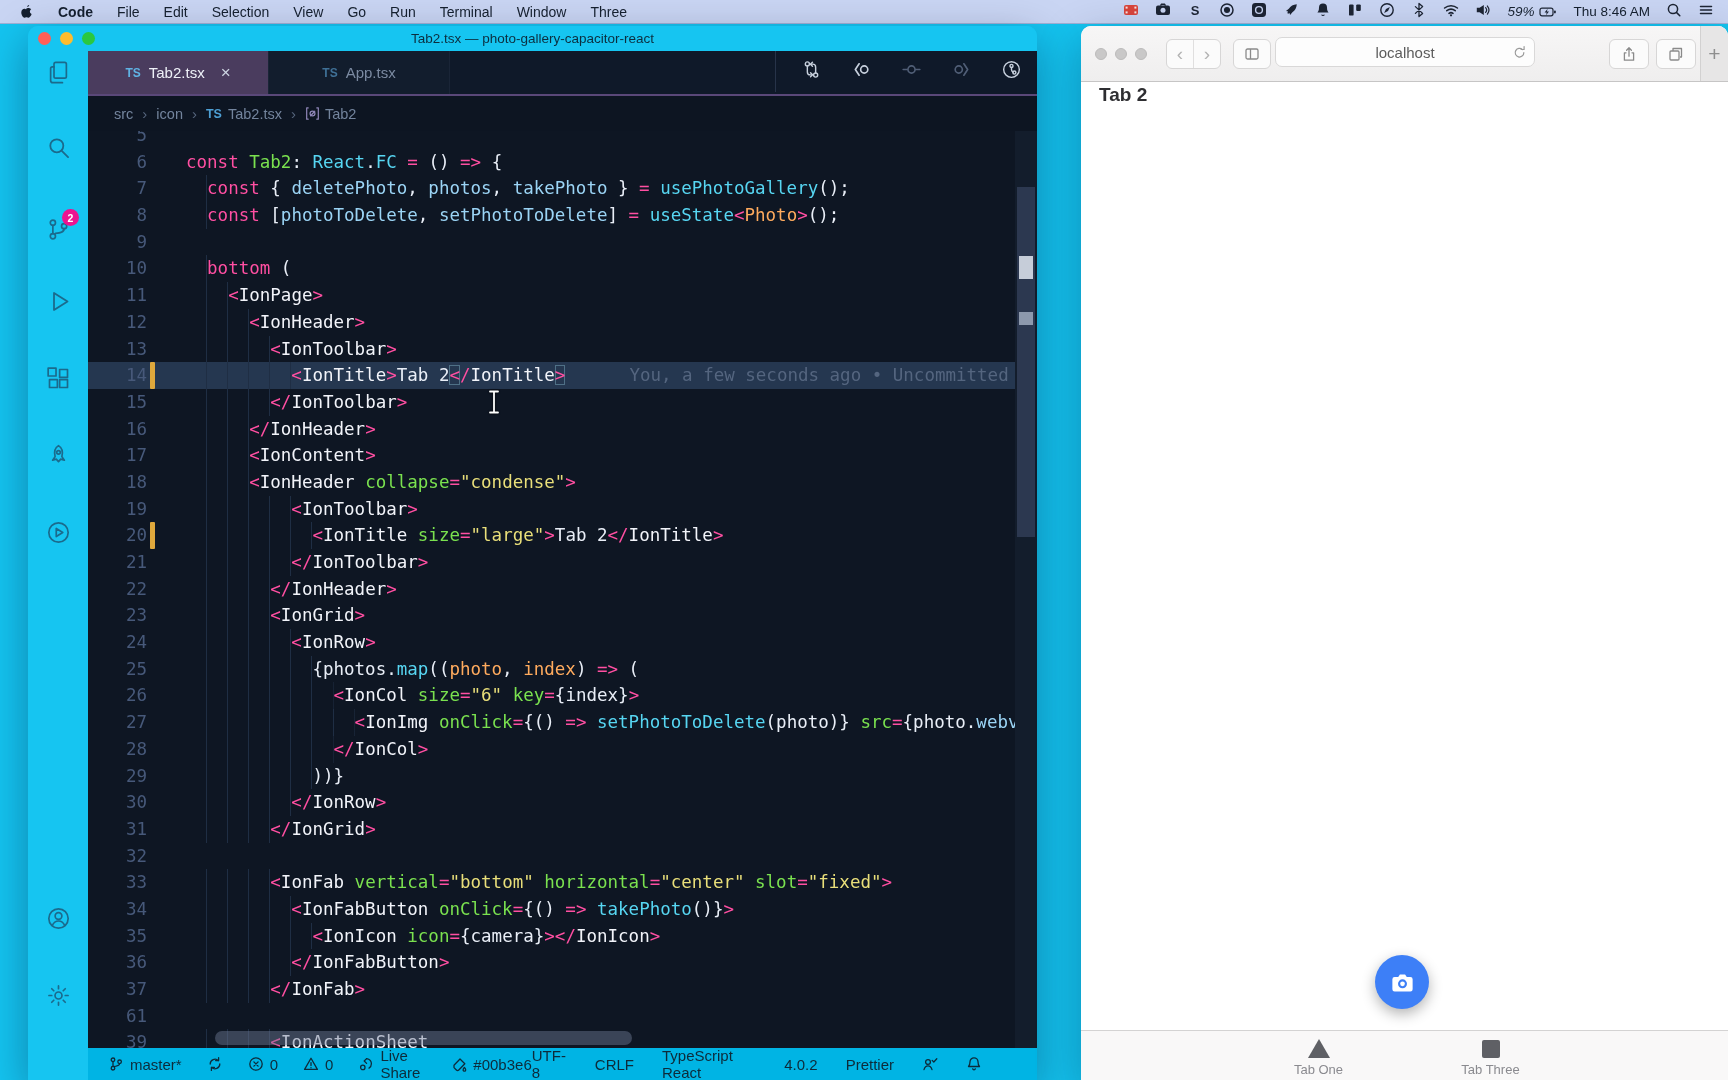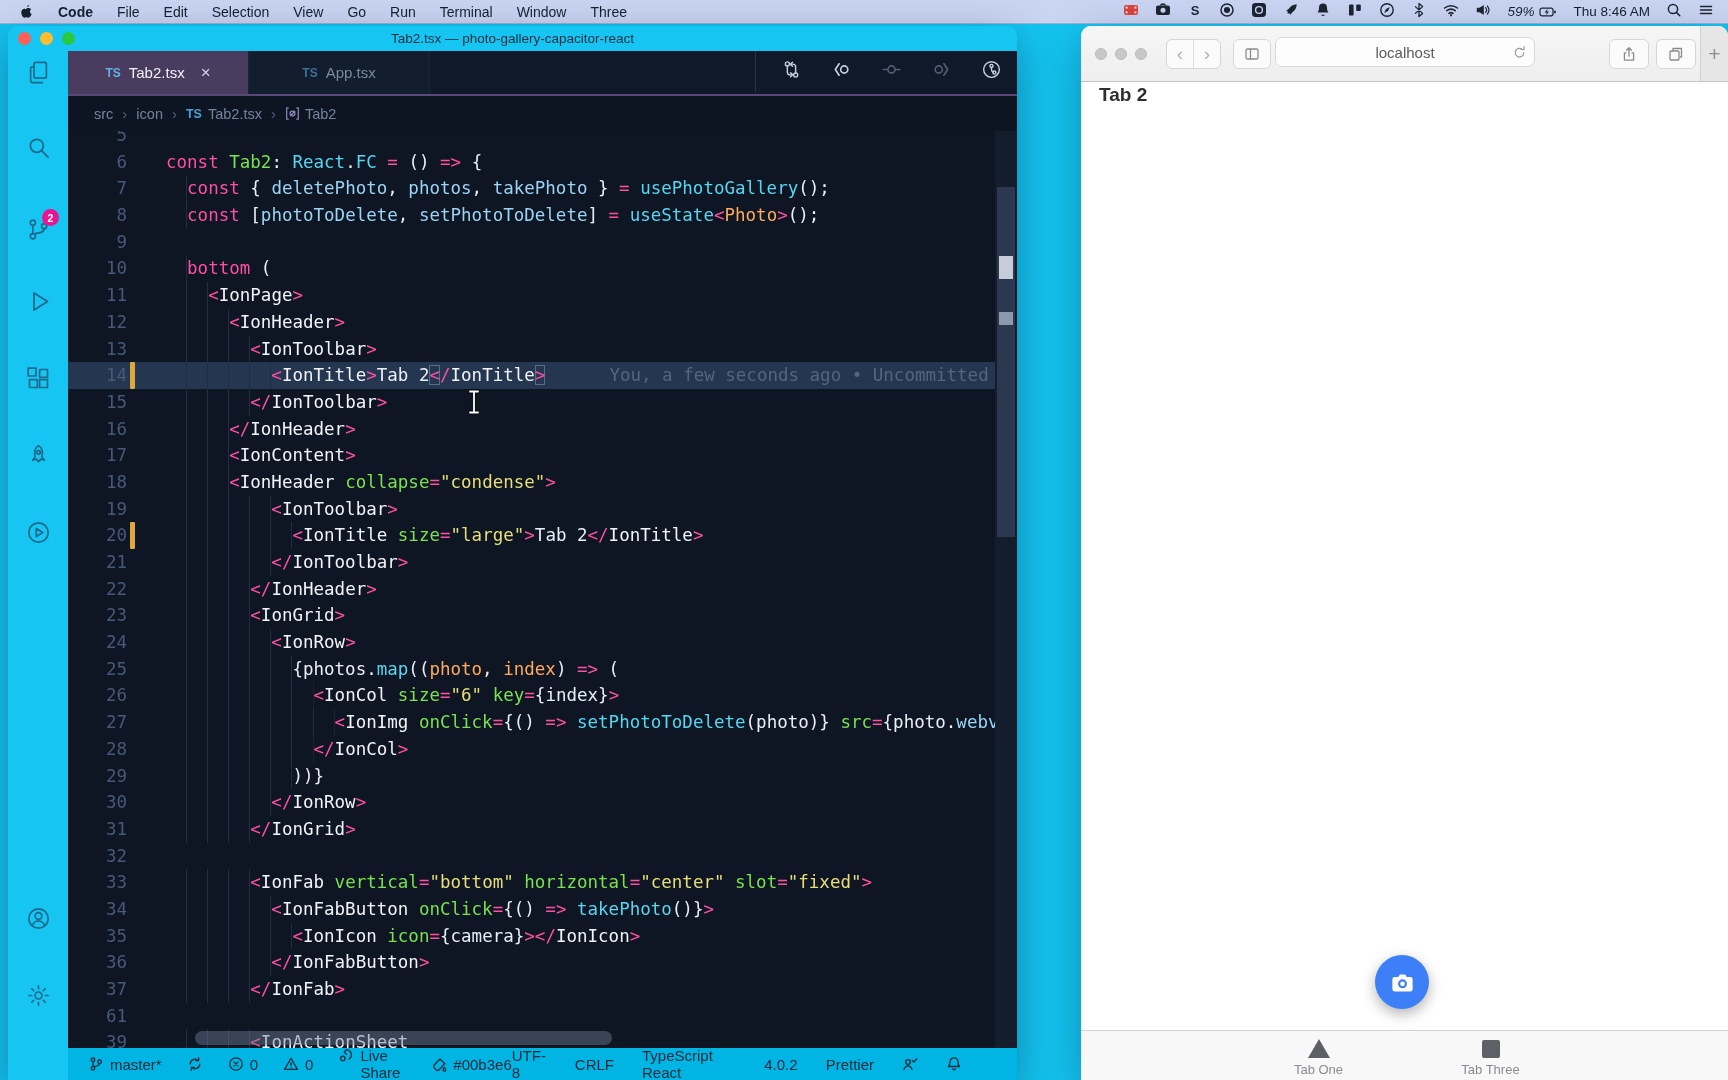--- a/index.html
+++ b/index.html
@@ -12,21 +12,21 @@
   .menubar{position:absolute;left:0;top:0;width:1728px;height:24px;background:#c9d5f3;
     display:flex;align-items:center;justify-content:space-between;font-size:14px;color:#15202f;
     border-bottom:1px solid #9fb0d6;box-sizing:border-box;}
   .mb-left{display:flex;align-items:center;gap:24px;padding-left:18px}
   .mb-left .app{font-weight:700}
   .mb-right{display:flex;align-items:center;gap:16px;padding-right:14px}
   .mb-right .ic{width:16px;height:16px;color:#1d2534}
   .mb-clock{font-size:13.5px}
 
   
-  .vswin{position:absolute;left:8px;top:26px;width:1009px;height:1054px;
+  .vswin{position:absolute;left:28px;top:26px;width:1009px;height:1054px;
     border-radius:10px 10px 0 0;overflow:hidden;display:flex;flex-direction:column;
     box-shadow:0 14px 44px rgba(0,10,40,.35);}
   .vstitle{height:25px;background:#16c5f1;position:relative;display:flex;align-items:center;justify-content:center;
     font-size:13.5px;color:#0c2e3f;flex:0 0 auto}
   .lights{position:absolute;left:10px;top:6px;display:flex;gap:9px}
   .dot{width:13px;height:13px;border-radius:50%}
   .vsmain{flex:1;display:flex;min-height:0}
   .activity{width:60px;background:#16c5f1;position:relative;flex:0 0 auto}
   .act-item{position:absolute;left:17px;width:27px;height:27px;color:#1b6a8c}
   .act-item .ic{width:27px;height:27px;color:#1b6a8c}
@@ -74,21 +74,21 @@
   .hthumb{position:absolute;left:127px;width:417px;height:14px;bottom:3px;border-radius:7px;
     background:rgba(112,124,150,.45)}
   .ibeam{position:absolute;left:398px;top:258px;width:16px;height:26px;color:#fff;
     filter:drop-shadow(0 0 1px rgba(0,0,0,.9))}
 
   
   .statusbar{height:32px;background:#00b4e4;color:#0d2b3a;display:flex;align-items:center;
     justify-content:space-between;font-size:15px;padding:0 55px 0 20px;flex:0 0 auto}
   .st-group{display:flex;align-items:center}
   .st-left{gap:25px}.st-right{gap:28px}
-  .st-item{display:flex;align-items:flex-start;gap:6px}
+  .st-item{display:flex;align-items:center;gap:6px}
   .st-item .ic{width:16px;height:16px;color:#0d2b3a}
 
   
   .safwin{position:absolute;left:1081px;top:26px;width:647px;height:1054px;border-radius:10px 10px 0 0;
     overflow:hidden;background:#fff;display:flex;flex-direction:column;box-shadow:0 14px 44px rgba(0,10,40,.30)}
   .saftb{height:56px;background:linear-gradient(#f7f6f6,#efeeee);border-bottom:1px solid #c6c5c5;
     display:flex;align-items:center;padding-left:14px;position:relative;flex:0 0 auto;box-sizing:border-box}
   .saflights{display:flex;gap:8px}
   .gdot{width:12px;height:12px;border-radius:50%;background:#c9c8c8;border:1px solid #bcbbbb;box-sizing:border-box}
   .navbtns{display:flex;margin-left:19px;border:1px solid #d7d6d6;border-radius:6px;overflow:hidden;background:#fbfbfb}

